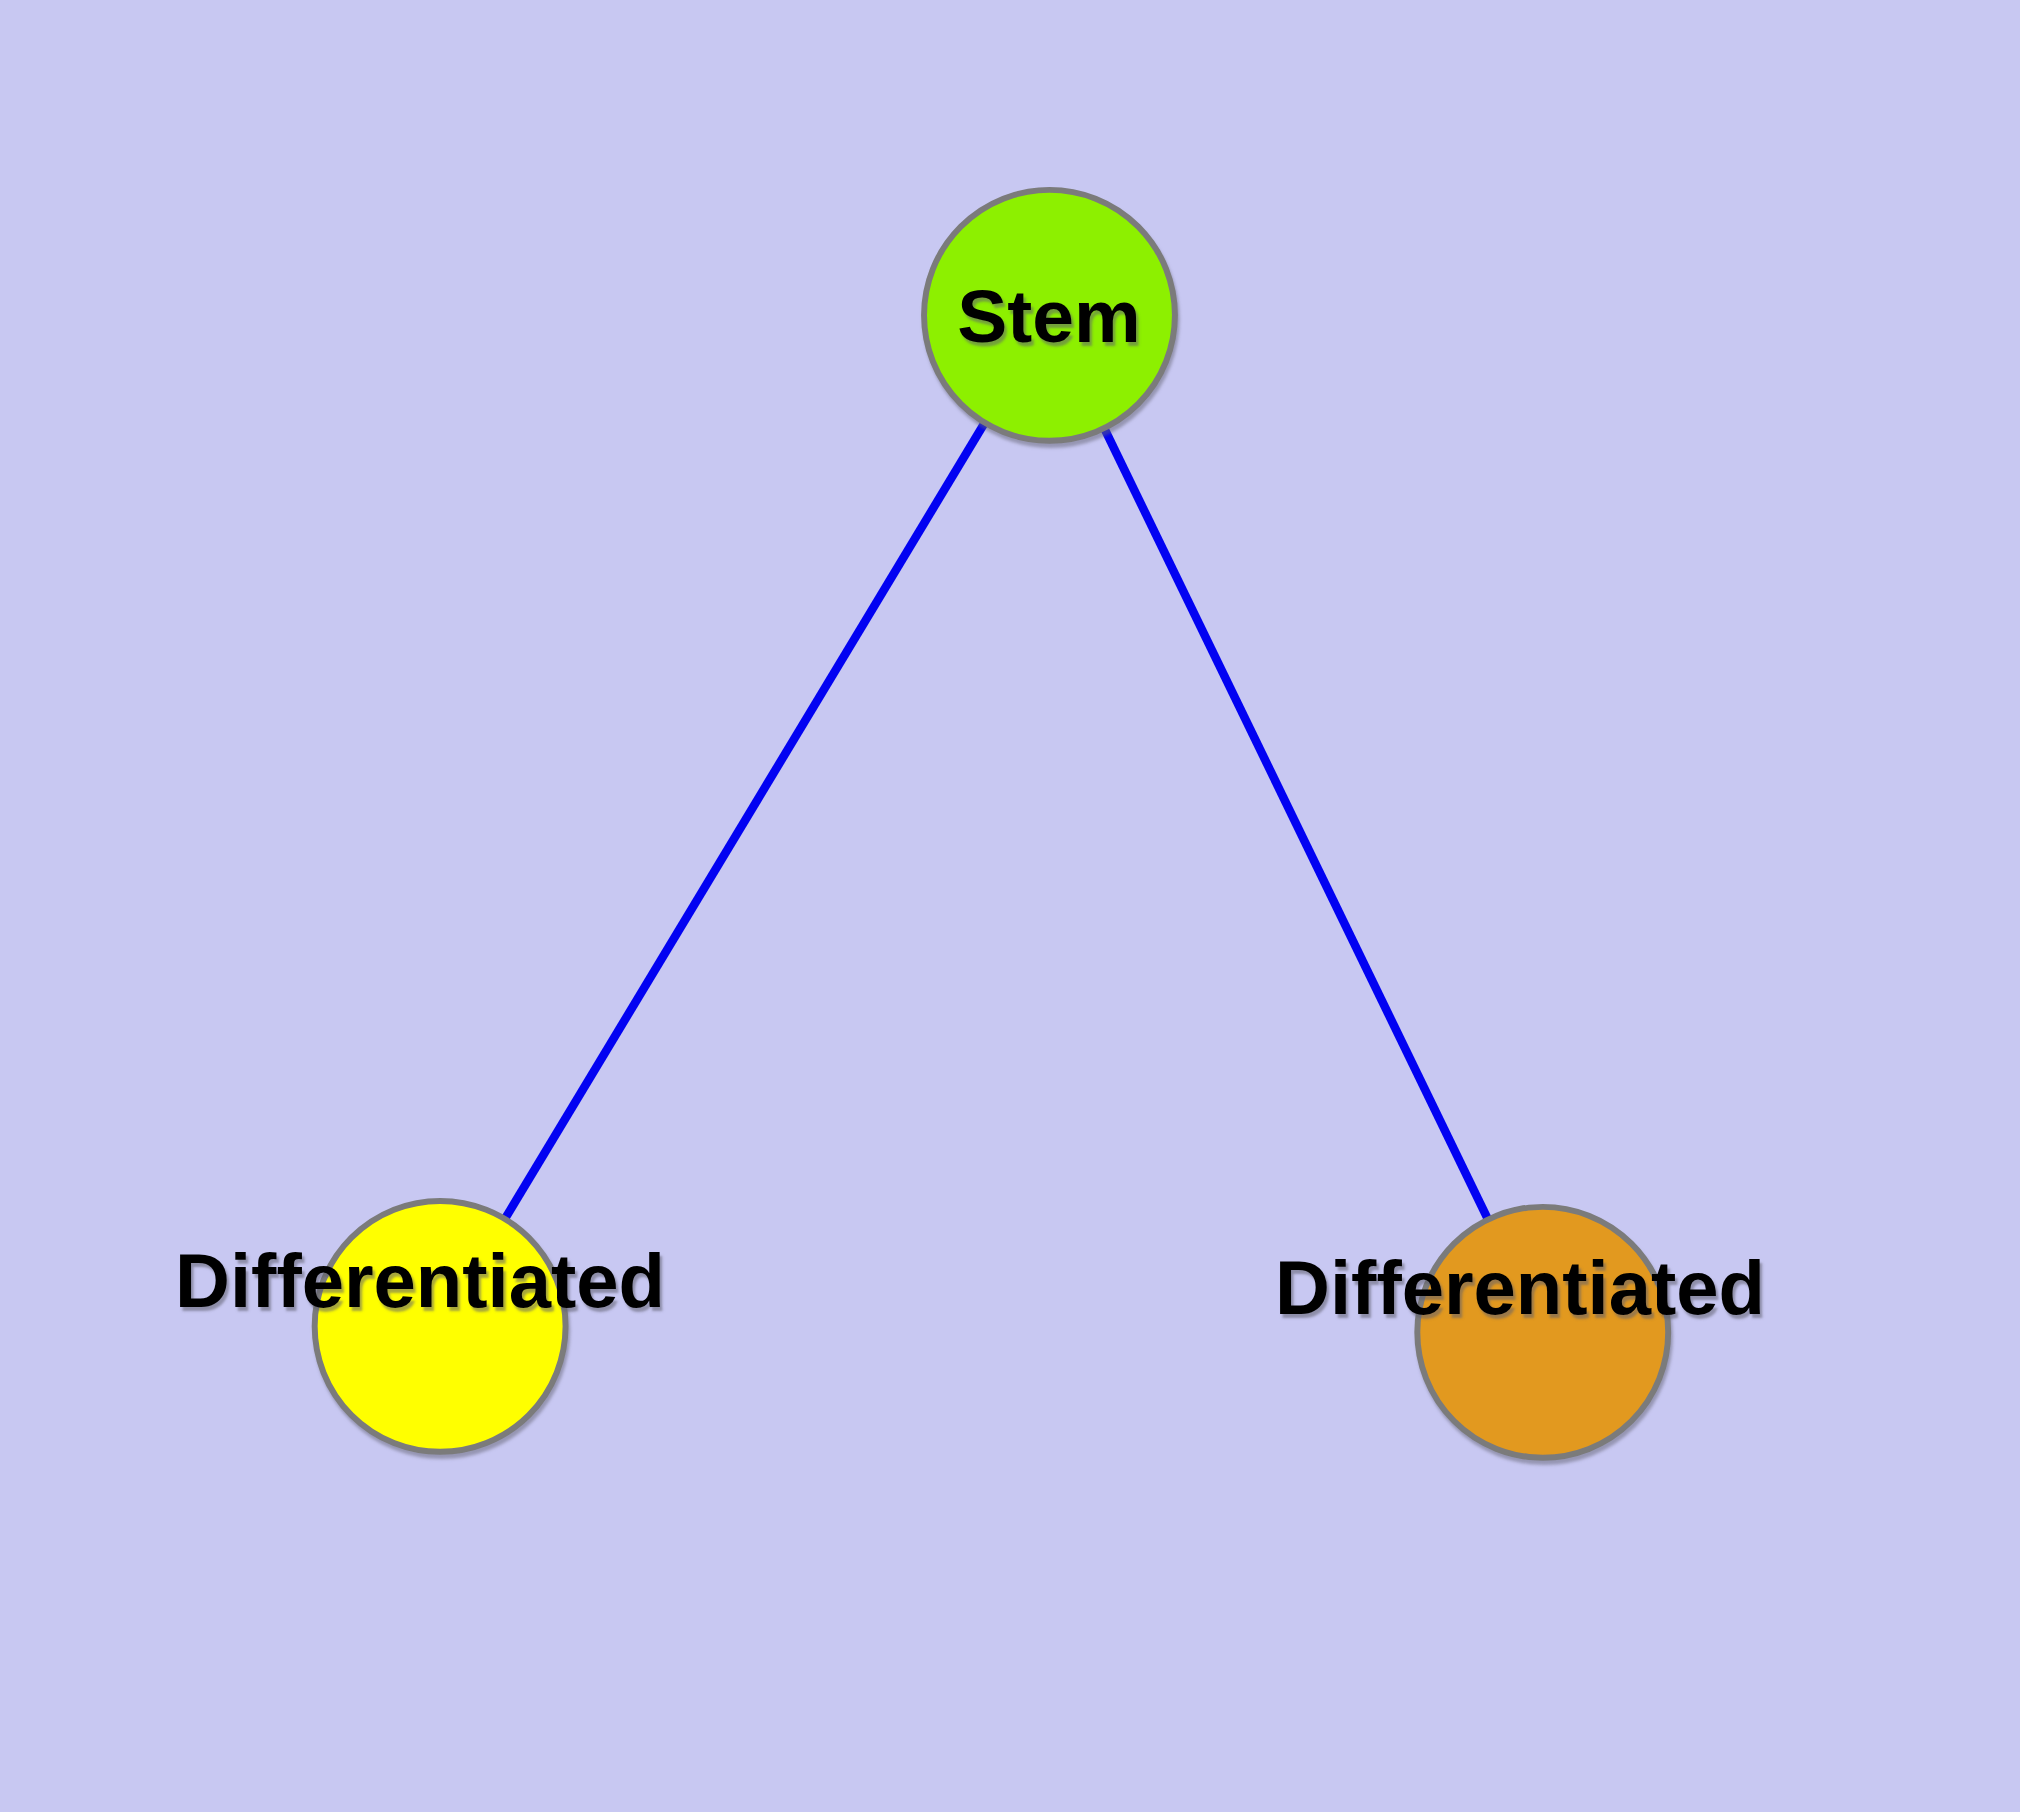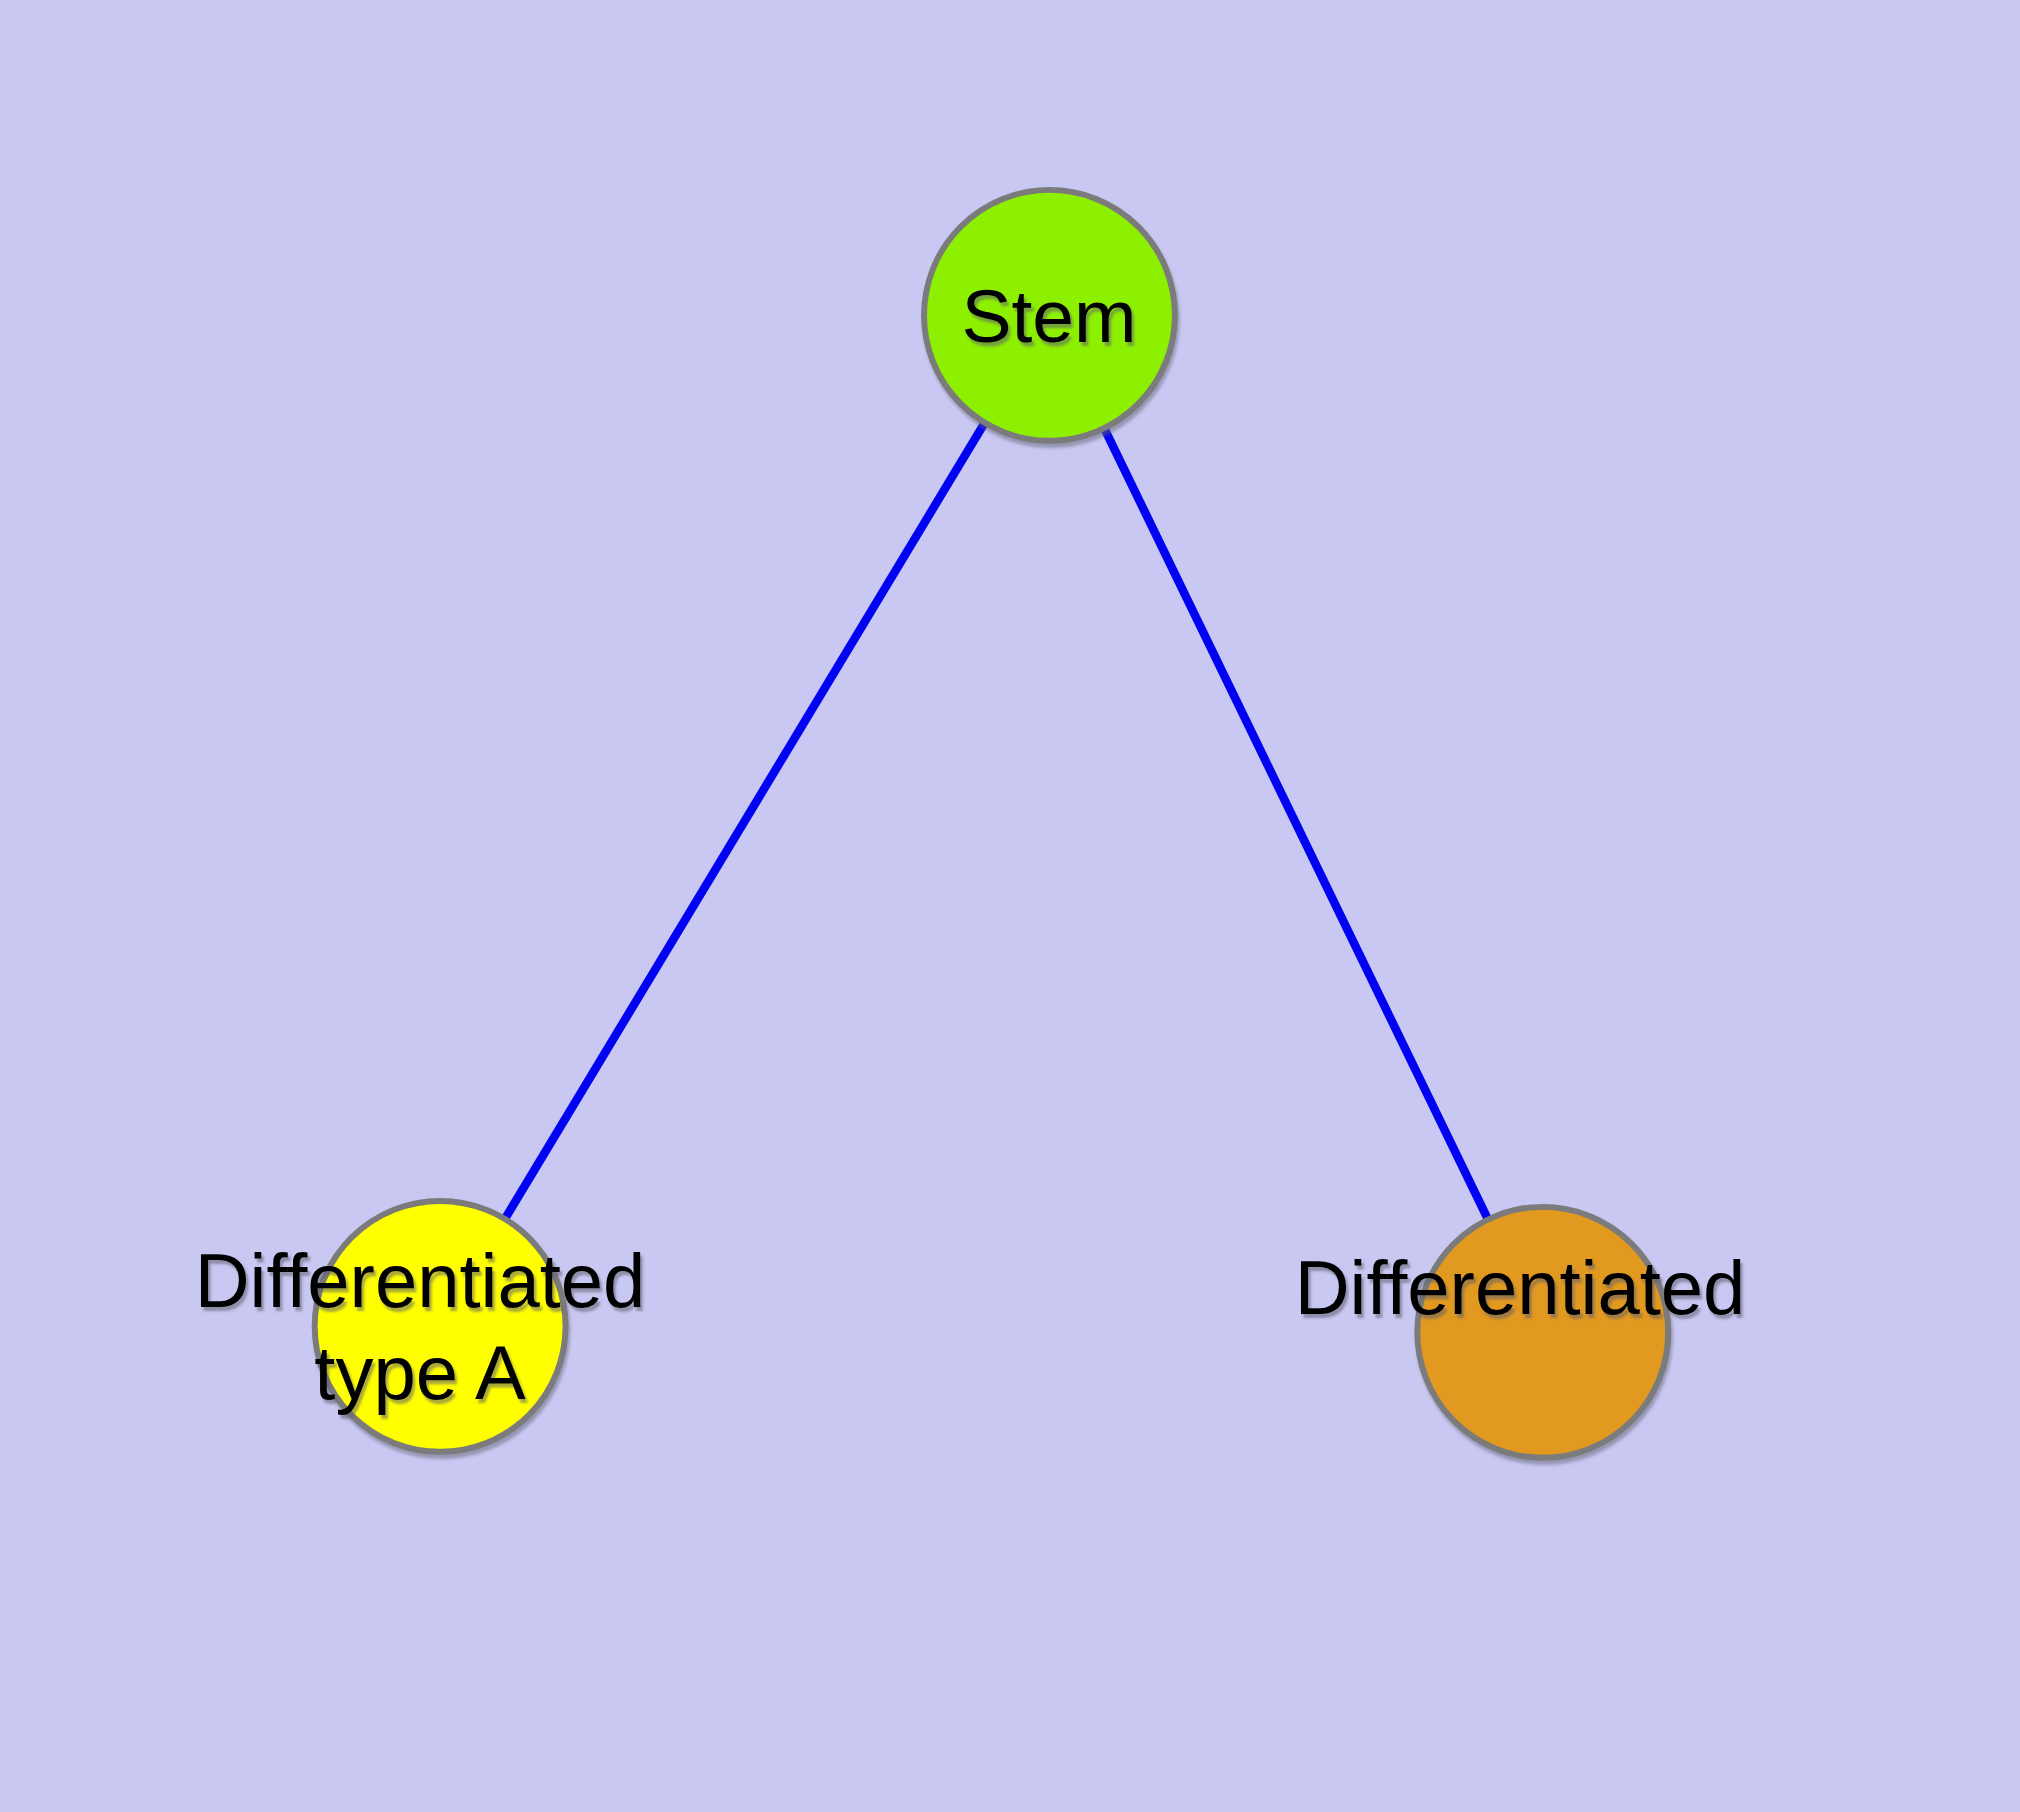--- a/index.html
+++ b/index.html
@@ -22,21 +22,21 @@
     fill: none;
   }
   .node-circle {
     filter: drop-shadow(2px 5px 2px rgba(100,100,115,0.5));
   }
   .node-label {
     position: absolute;
     transform: translateX(-50%);
     text-align: center;
     white-space: nowrap;
-    font-weight: normal;
+    font-weight: bold;
     color: #000000;
     text-shadow: 2.5px 4.2px 2.5px rgba(95,95,110,0.55);
   }
   .label-stem {
     left: 1049px;
     top: 270px;
     font-size: 75px;
     line-height: 92px;
   }
   .label-type-a {
@@ -71,21 +71,20 @@
     <circle class="node-circle" cx="519" cy="1565" r="148" stroke-width="7" fill="#FFFF00" stroke="#7B7B7B"></circle>
     <circle class="node-circle" cx="1820" cy="1572" r="148" stroke-width="7" fill="#E2991F" stroke="#7B7B7B"></circle>
   </svg>
 
   <div class="node-label label-stem">
     <span class="label-line">Stem</span>
   </div>
 
   <div class="node-label label-type-a">
     <span class="label-line">Differentiated</span>
-    <span class="label-line">type A</span>
   </div>
 
   <div class="node-label label-type-b">
     <span class="label-line">Differentiated</span>
   </div>
 
 </div>
 
 
 </body></html>

